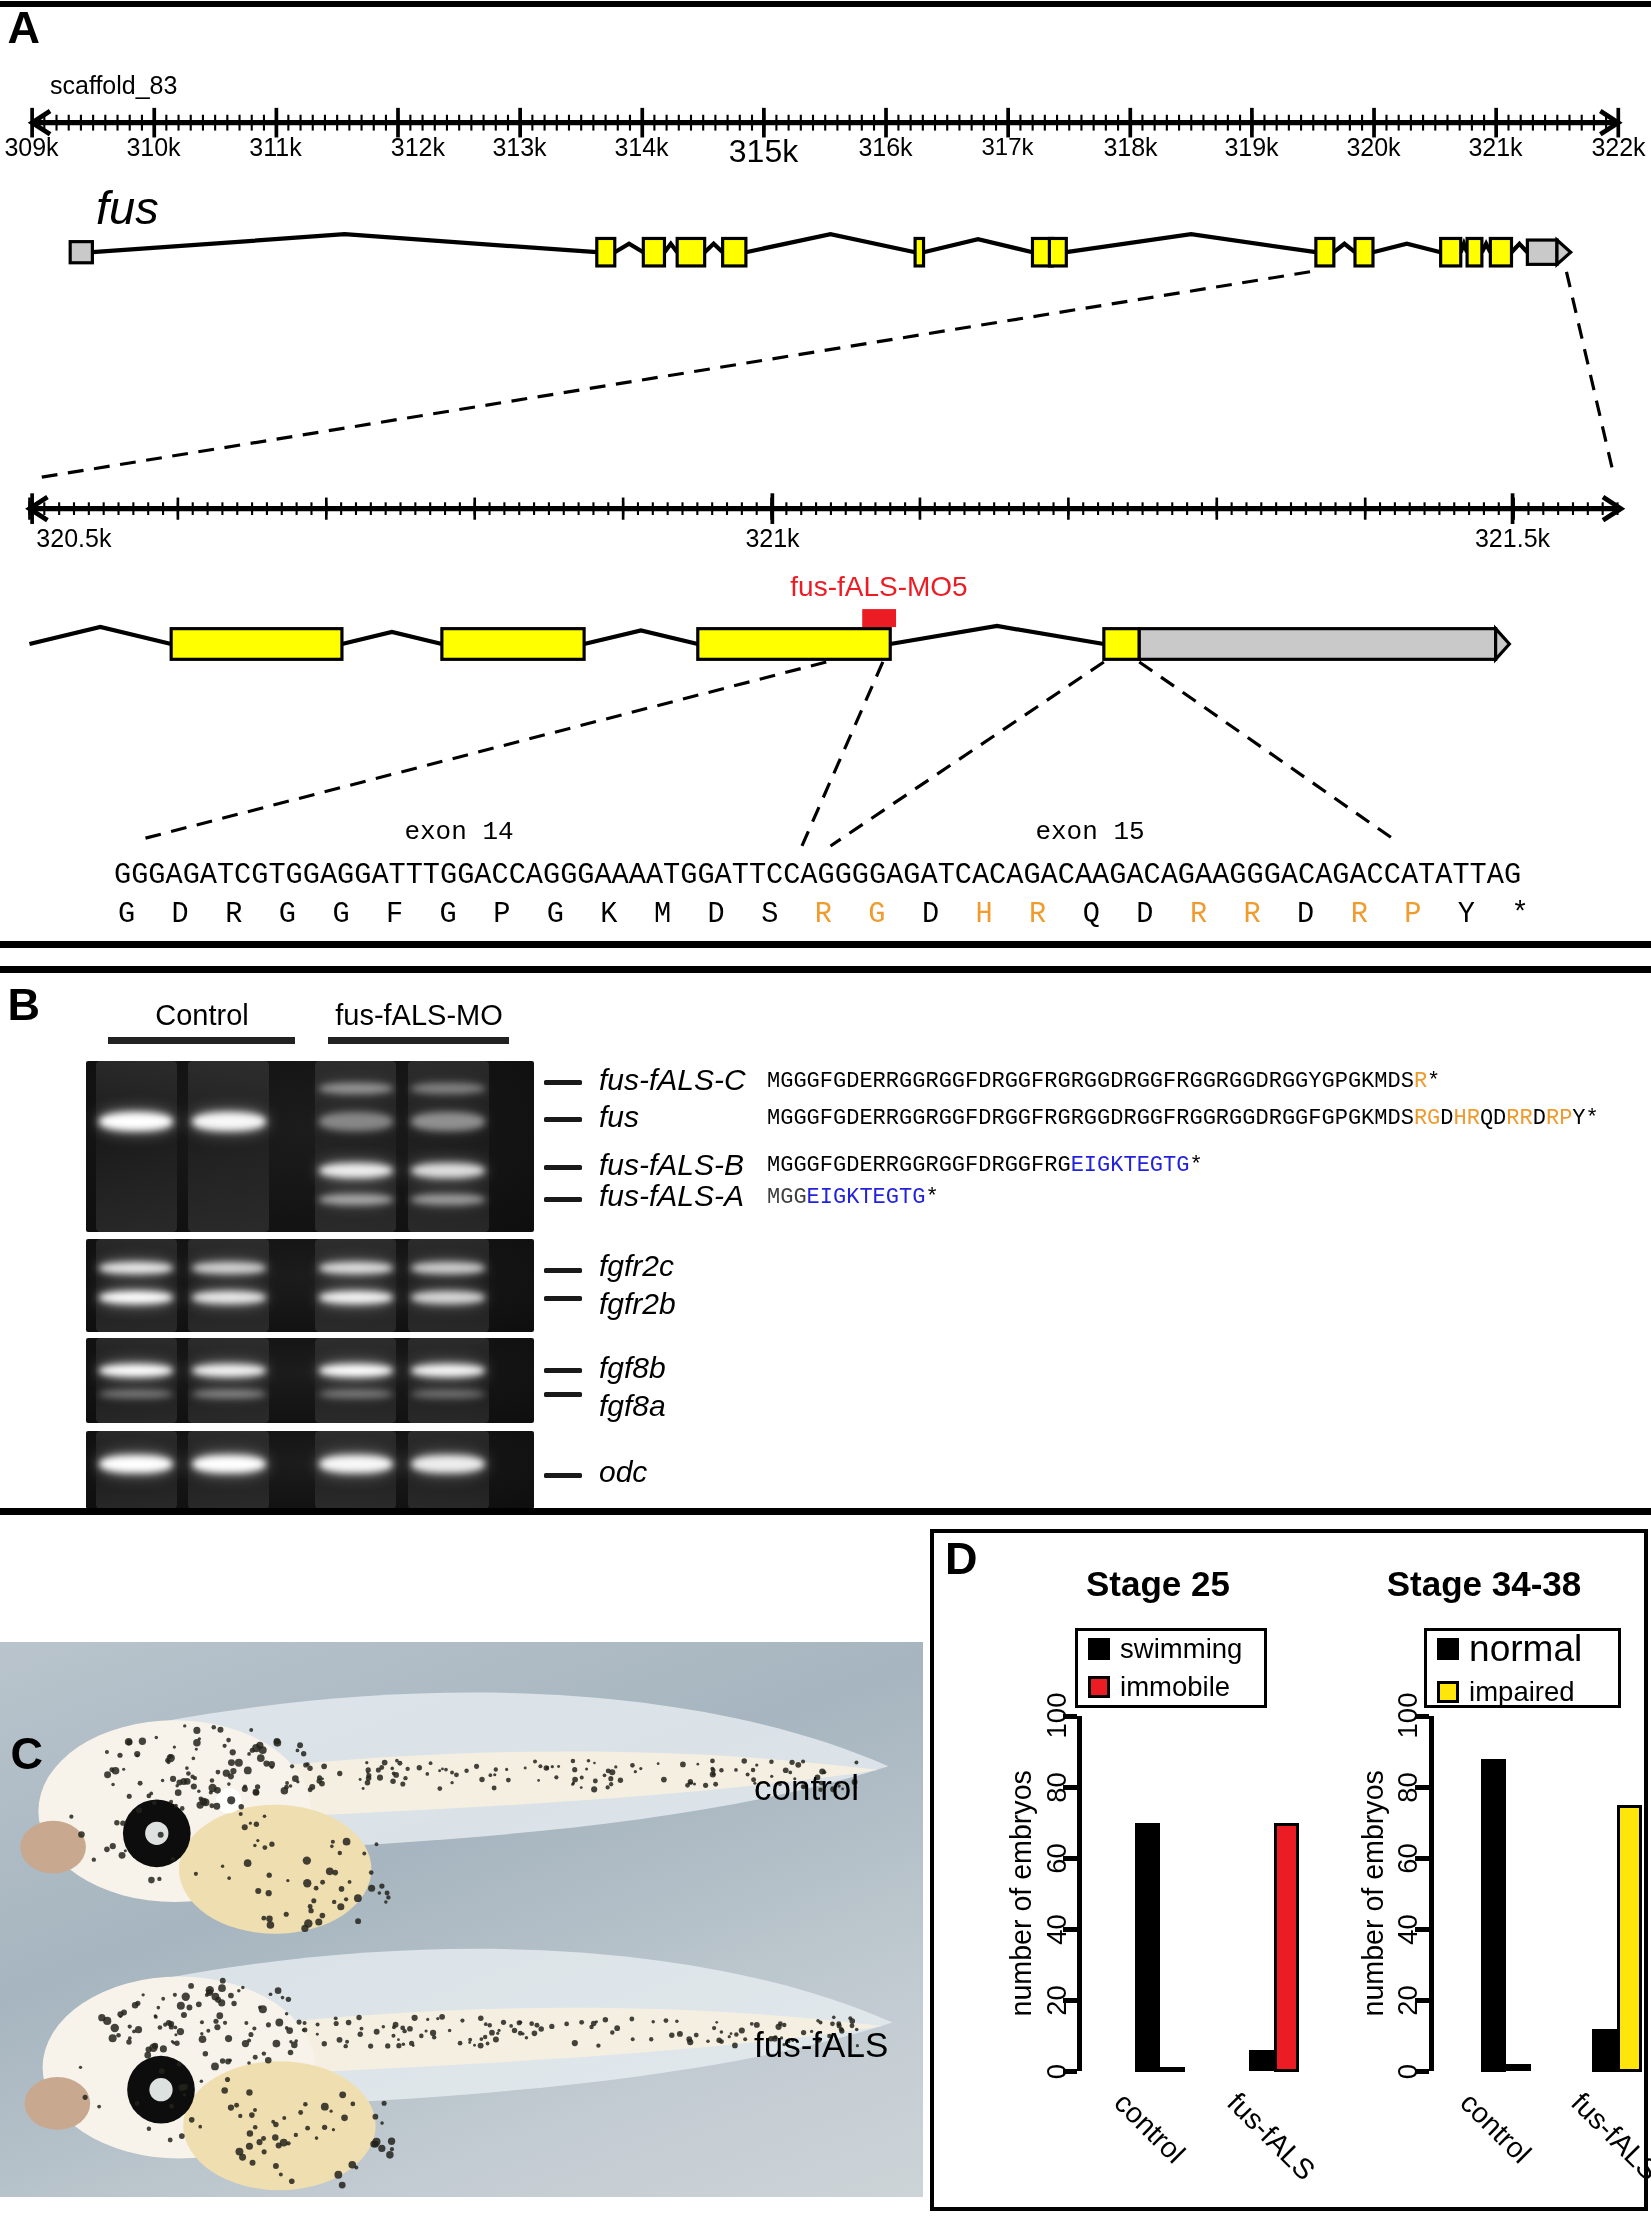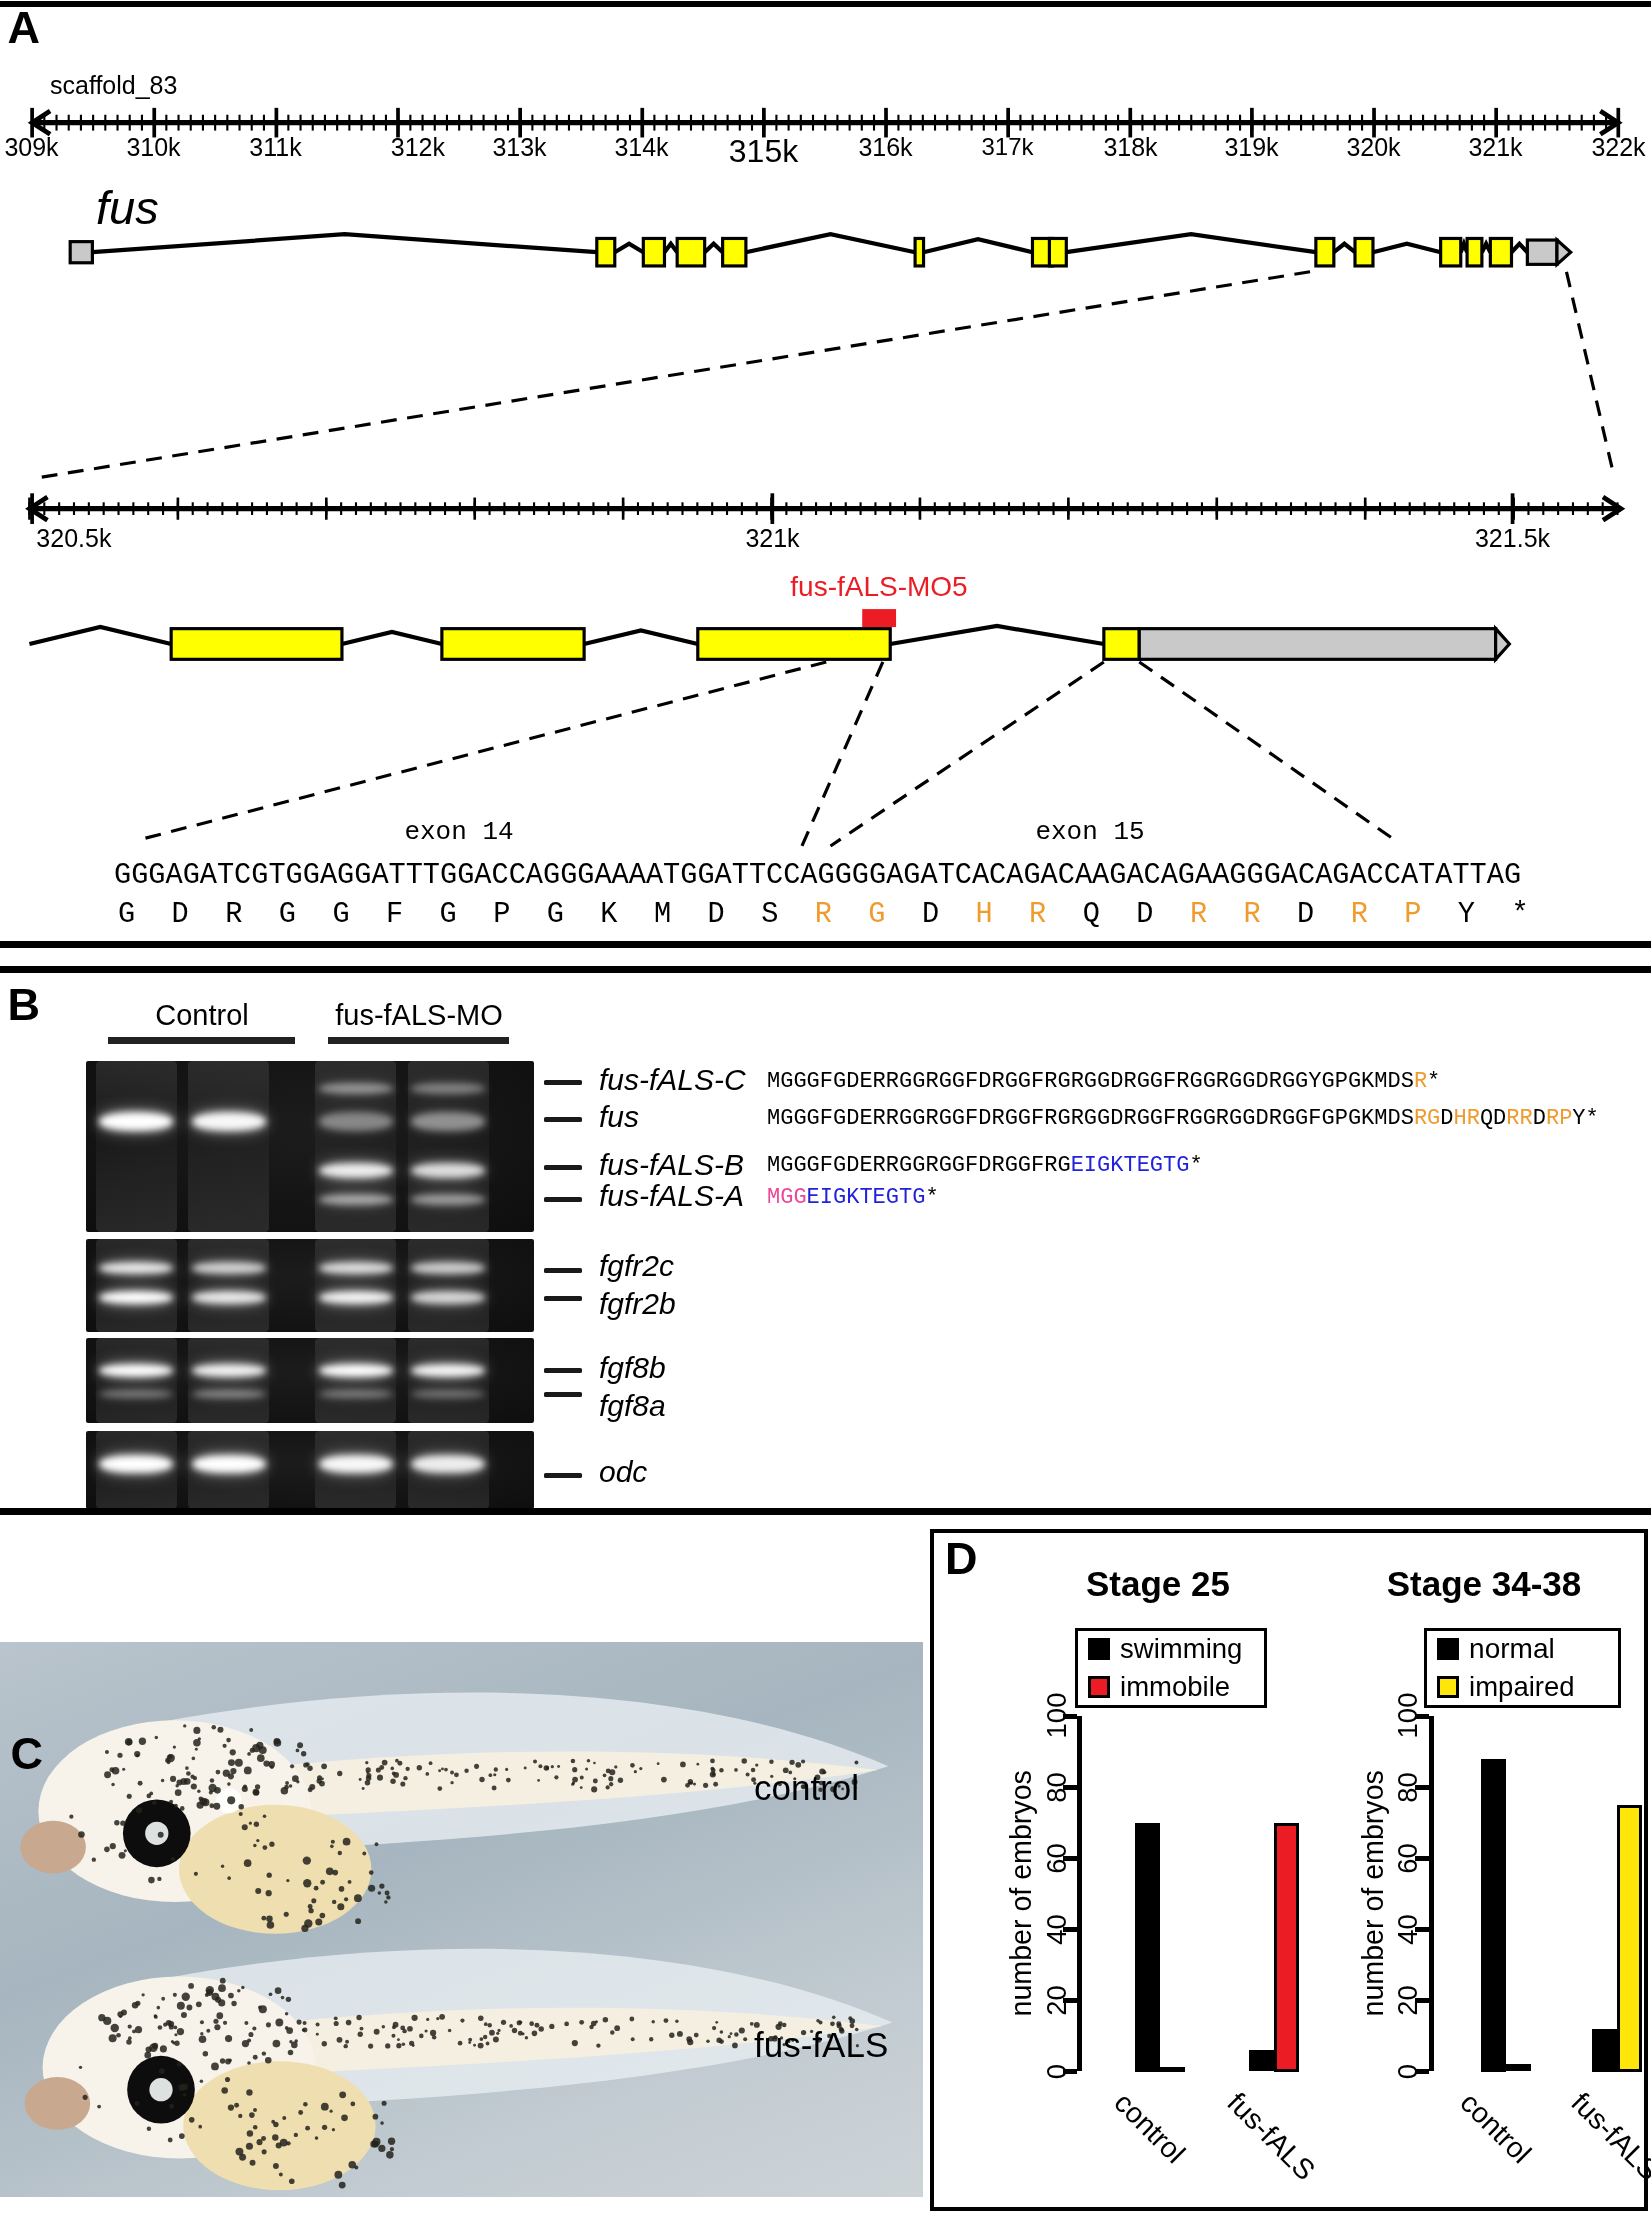--- a/index.html
+++ b/index.html
@@ -471,21 +471,21 @@
       <div style="position: absolute; left: 599px; top: 1063px; font-size: 30px; font-style: italic; white-space: nowrap;">fus-fALS-C</div>
       <div style="position: absolute; left: 767px; top: 1069px; font-size: 22px; white-space: nowrap; font-family: &quot;Liberation Mono&quot;, monospace;"><span style="color: rgb(0, 0, 0);">MGGGFGDERRGGRGGFDRGGFRGRGGDRGGFRGGRGGDRGGYGPGKMDS</span><span style="color: rgb(239, 155, 46);">R</span><span style="color: rgb(0, 0, 0);">*</span></div>
       <div style="position: absolute; left: 544px; top: 1117px; width: 38px; height: 5.3px; background: rgb(26, 26, 26); border-radius: 1.6px;"></div>
       <div style="position: absolute; left: 599px; top: 1100px; font-size: 30px; font-style: italic; white-space: nowrap;">fus</div>
       <div style="position: absolute; left: 767px; top: 1106px; font-size: 22px; white-space: nowrap; font-family: &quot;Liberation Mono&quot;, monospace;"><span style="color: rgb(0, 0, 0);">MGGGFGDERRGGRGGFDRGGFRGRGGDRGGFRGGRGGDRGGFGPGKMDS</span><span style="color: rgb(239, 155, 46);">RG</span><span style="color: rgb(0, 0, 0);">D</span><span style="color: rgb(239, 155, 46);">HR</span><span style="color: rgb(0, 0, 0);">QD</span><span style="color: rgb(239, 155, 46);">RR</span><span style="color: rgb(0, 0, 0);">D</span><span style="color: rgb(239, 155, 46);">RP</span><span style="color: rgb(0, 0, 0);">Y*</span></div>
       <div style="position: absolute; left: 544px; top: 1165px; width: 38px; height: 5.3px; background: rgb(26, 26, 26); border-radius: 1.6px;"></div>
       <div style="position: absolute; left: 599px; top: 1148px; font-size: 30px; font-style: italic; white-space: nowrap;">fus-fALS-B</div>
       <div style="position: absolute; left: 767px; top: 1153px; font-size: 22px; white-space: nowrap; font-family: &quot;Liberation Mono&quot;, monospace;"><span style="color: rgb(0, 0, 0);">MGGGFGDERRGGRGGFDRGGFRG</span><span style="color: rgb(34, 34, 221);">EIGKTEGTG</span><span style="color: rgb(0, 0, 0);">*</span></div>
       <div style="position: absolute; left: 544px; top: 1197px; width: 38px; height: 5.3px; background: rgb(26, 26, 26); border-radius: 1.6px;"></div>
       <div style="position: absolute; left: 599px; top: 1179px; font-size: 30px; font-style: italic; white-space: nowrap;">fus-fALS-A</div>
-      <div style="position: absolute; left: 767px; top: 1185px; font-size: 22px; white-space: nowrap; font-family: &quot;Liberation Mono&quot;, monospace;"><span style="color: #ec4899;">MGG</span><span style="color: rgb(34, 34, 221);">EIGKTEGTG</span><span style="color: rgb(0, 0, 0);">*</span></div>
+      <div style="position: absolute; left: 767px; top: 1185px; font-size: 22px; white-space: nowrap; font-family: &quot;Liberation Mono&quot;, monospace;"><span style="color: #404040;">MGG</span><span style="color: rgb(34, 34, 221);">EIGKTEGTG</span><span style="color: rgb(0, 0, 0);">*</span></div>
       <div style="position: absolute; left: 544px; top: 1268px; width: 38px; height: 5.3px; background: rgb(26, 26, 26); border-radius: 1.6px;"></div>
       <div style="position: absolute; left: 599px; top: 1249px; font-size: 30px; font-style: italic; white-space: nowrap;">fgfr2c</div>
       <div style="position: absolute; left: 544px; top: 1296px; width: 38px; height: 5.3px; background: rgb(26, 26, 26); border-radius: 1.6px;"></div>
       <div style="position: absolute; left: 599px; top: 1287px; font-size: 30px; font-style: italic; white-space: nowrap;">fgfr2b</div>
       <div style="position: absolute; left: 544px; top: 1368px; width: 38px; height: 5.3px; background: rgb(26, 26, 26); border-radius: 1.6px;"></div>
       <div style="position: absolute; left: 599px; top: 1351px; font-size: 30px; font-style: italic; white-space: nowrap;">fgf8b</div>
       <div style="position: absolute; left: 544px; top: 1392px; width: 38px; height: 5.3px; background: rgb(26, 26, 26); border-radius: 1.6px;"></div>
       <div style="position: absolute; left: 599px; top: 1389px; font-size: 30px; font-style: italic; white-space: nowrap;">fgf8a</div>
       <div style="position: absolute; left: 544px; top: 1473px; width: 38px; height: 5.3px; background: rgb(26, 26, 26); border-radius: 1.6px;"></div>
       <div style="position: absolute; left: 599px; top: 1455px; font-size: 30px; font-style: italic; white-space: nowrap;">odc</div>
@@ -1162,21 +1162,21 @@
       <div style="position: absolute; left: 1213px; top: 1879px; width: 317px; height: 28.6px; text-align: center; font-size: 28.6px; transform: rotate(-90deg); white-space: nowrap;">number of embryos</div>
       <div style="position: absolute; left: 1481px; top: 1759px; width: 25.4px; height: 313px; background: rgb(0, 0, 0);"></div>
       <div style="position: absolute; left: 1506px; top: 2064px; width: 25.4px; height: 7.1px; background: rgb(0, 0, 0); box-sizing: border-box;"></div>
       <div style="position: absolute; left: 1477px; top: 2086px; font-size: 28.6px; white-space: nowrap; transform: rotate(45deg); transform-origin: left top;">control</div>
       <div style="position: absolute; left: 1592px; top: 2029px; width: 25.4px; height: 43px; background: rgb(0, 0, 0);"></div>
       <div style="position: absolute; left: 1617px; top: 1805px; width: 25.4px; height: 267px; background: rgb(255, 230, 10); box-sizing: border-box; border: 3.7px solid rgb(0, 0, 0);"></div>
       <div style="position: absolute; left: 1588px; top: 2086px; font-size: 28.6px; white-space: nowrap; transform: rotate(45deg); transform-origin: left top;">fus-fALS</div>
       <div style="position: absolute; left: 1424px; top: 1628px; width: 197px; height: 80px; border: 3.7px solid rgb(0, 0, 0); box-sizing: border-box; background: rgb(255, 255, 255); display: flex; flex-direction: column; justify-content: center; gap: 5.3px; padding: 3.2px 9.5px;">
         <div style="display: flex; align-items: center; gap: 10.6px;">
           <span style="width: 22px; height: 22px; background: rgb(0, 0, 0); border: 3.2px solid rgb(0, 0, 0); box-sizing: border-box; flex: 0 0 auto;"></span>
-          <span style="font-size: 28px;">normal</span>
+          <span style="font-size: 37px;">normal</span>
         </div>
         <div style="display: flex; align-items: center; gap: 10.6px;">
           <span style="width: 22px; height: 22px; background: rgb(255, 230, 10); border: 3.2px solid rgb(0, 0, 0); box-sizing: border-box; flex: 0 0 auto;"></span>
           <span style="font-size: 27.5px;">impaired</span>
         </div>
       </div>
     </div>
 
 <div style="position: absolute; left: 0px; top: 1.1px; width: 1652px; height: 6.3px; background: rgb(0, 0, 0);"></div>
     <div style="position: absolute; left: 0px; top: 941px; width: 1652px; height: 6.9px; background: rgb(0, 0, 0);"></div>

